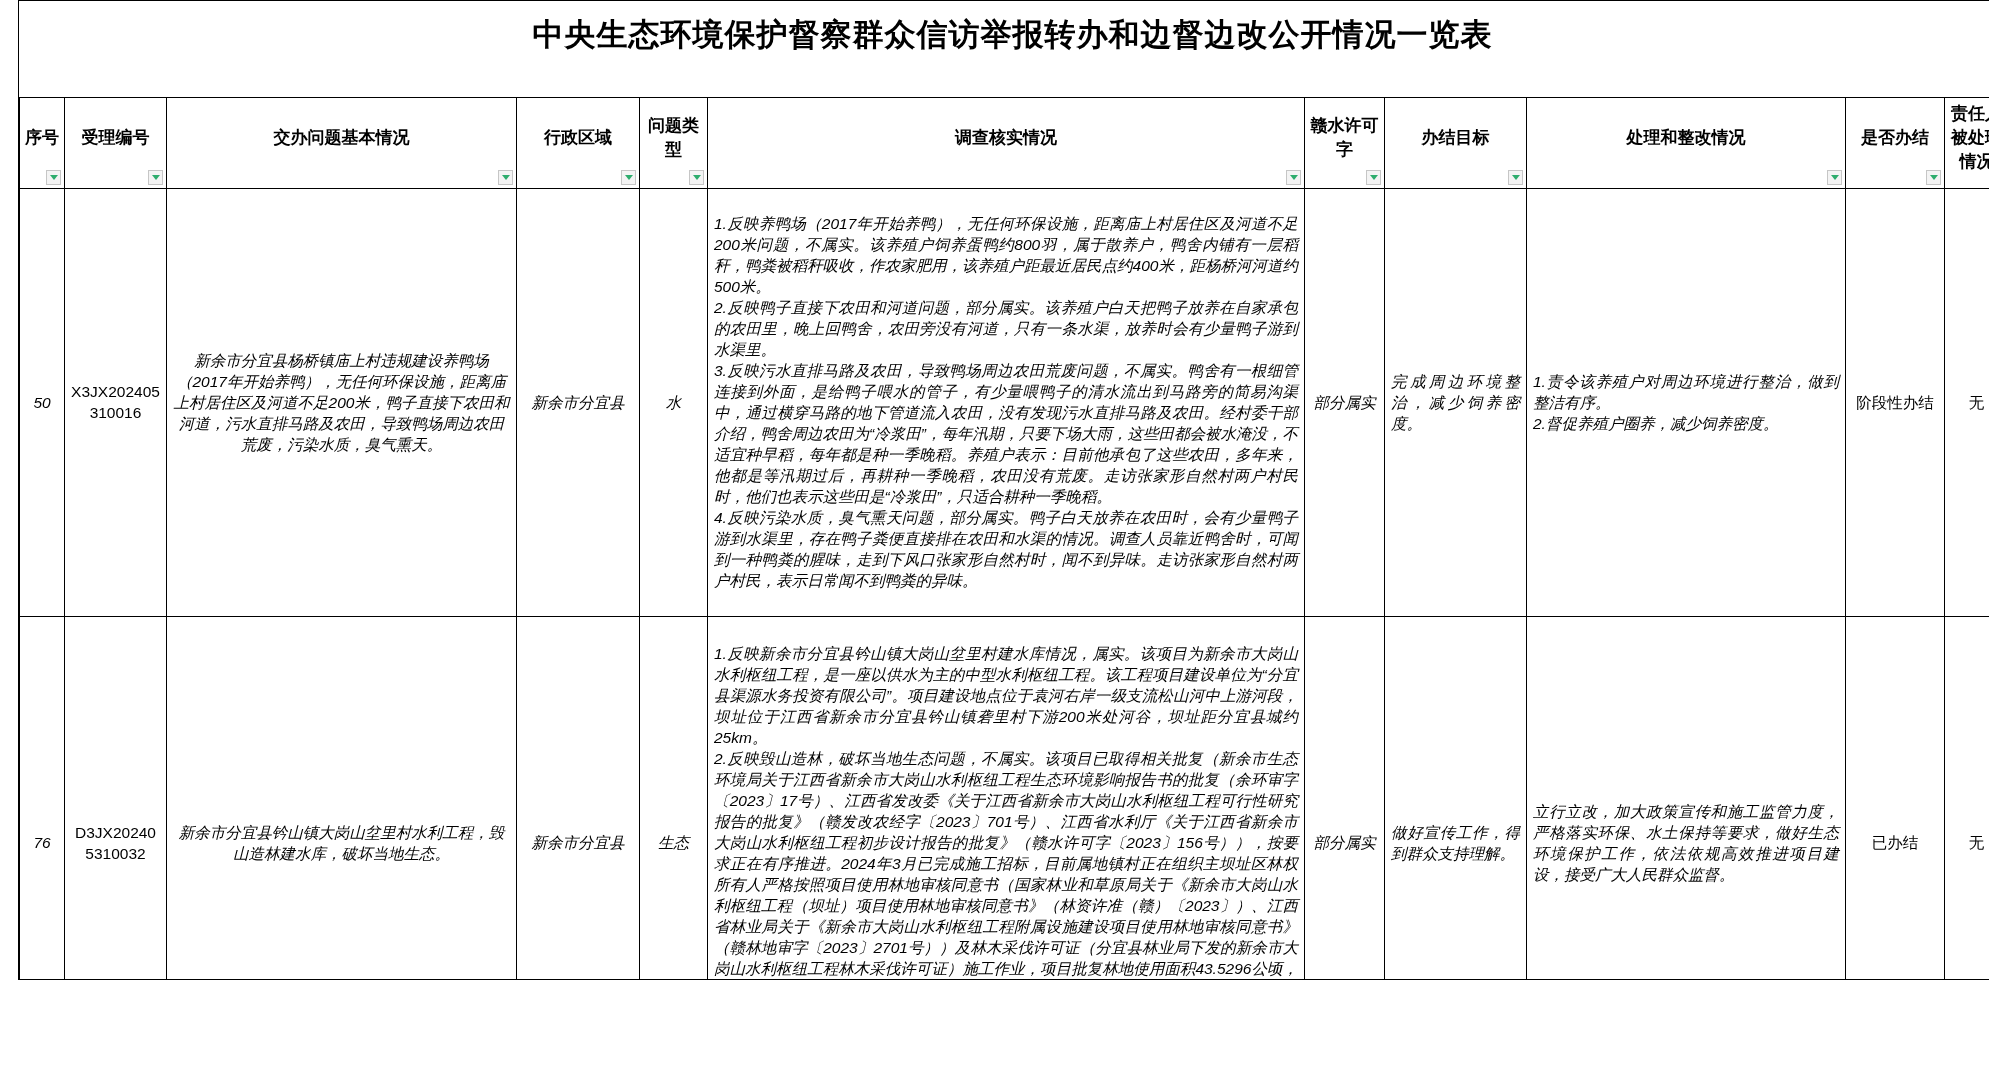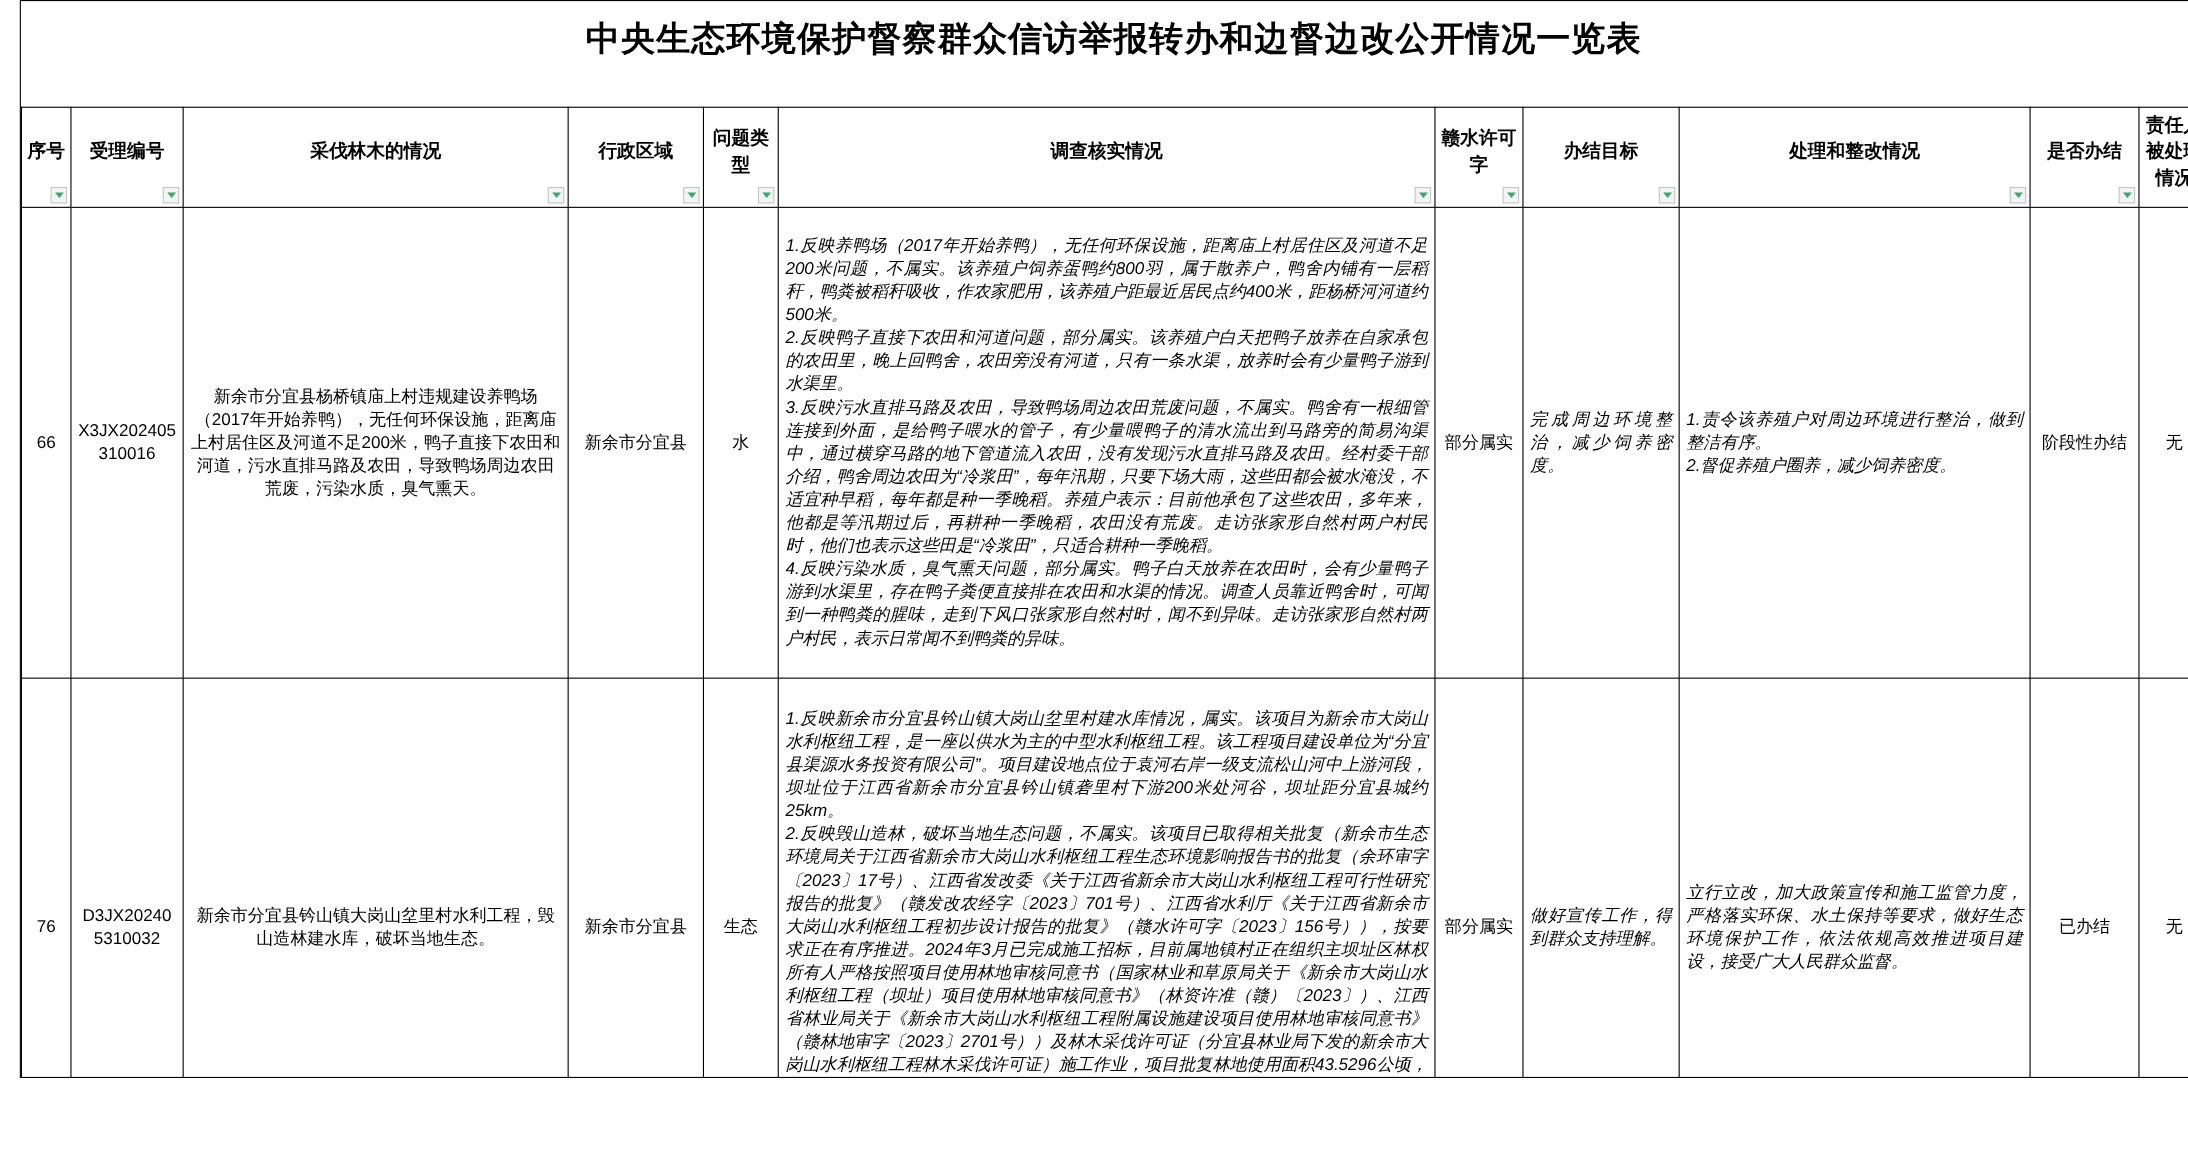--- a/index.html
+++ b/index.html
@@ -48,21 +48,21 @@
     font-weight: bold;
     text-align: center;
     padding: 4px 5px 14px 5px;
     line-height: 24px;
   }
   table.grid td {
     font-size: 15.5px;
     line-height: 21px;
     padding: 3px 6px;
   }
-  .c-center { text-align: center; }
+  .c-center { text-align: center; font-style: italic; }
   .c-left   { text-align: center; padding-left: 7px; }
   .c-long {
     text-align: justify;
     white-space: pre-wrap;
     word-break: break-word;
     padding: 2px 7px;
     font-style: italic;
   }
   .c-break { word-break: break-all; text-align: center; }
   .filter-btn {
@@ -117,21 +117,21 @@
               <span class="tri-down"></span>
             </span>
         </th>
         <th>
           <span>受理编号</span>
           <span class="filter-btn">
               <span class="tri-down"></span>
             </span>
         </th>
         <th>
-          <span>采伐林木的情况</span>
+          <span>交办问题基本情况</span>
           <span class="filter-btn">
               <span class="tri-down"></span>
             </span>
         </th>
         <th>
           <span>行政区域</span>
           <span class="filter-btn">
               <span class="tri-down"></span>
             </span>
         </th>
@@ -175,21 +175,21 @@
           <span>责任人被处理情况</span>
           <span class="filter-btn">
               <span class="tri-down"></span>
             </span>
         </th>
       </tr>
     </thead>
 
     <tbody>
       <tr style="height:428px">
-        <td class="c-center">66</td>
+        <td class="c-center">50</td>
         <td class="c-break">X3JX202405310016</td>
         <td class="c-center">新余市分宜县杨桥镇庙上村违规建设养鸭场（2017年开始养鸭），无任何环保设施，距离庙上村居住区及河道不足200米，鸭子直接下农田和河道，污水直排马路及农田，导致鸭场周边农田荒废，污染水质，臭气熏天。</td>
         <td class="c-center">新余市分宜县</td>
         <td class="c-center">水</td>
         <td class="c-long">1.反映养鸭场（2017年开始养鸭），无任何环保设施，距离庙上村居住区及河道不足200米问题，不属实。该养殖户饲养蛋鸭约800羽，属于散养户，鸭舍内铺有一层稻秆，鸭粪被稻秆吸收，作农家肥用，该养殖户距最近居民点约400米，距杨桥河河道约500米。
 2.反映鸭子直接下农田和河道问题，部分属实。该养殖户白天把鸭子放养在自家承包的农田里，晚上回鸭舍，农田旁没有河道，只有一条水渠，放养时会有少量鸭子游到水渠里。
 3.反映污水直排马路及农田，导致鸭场周边农田荒废问题，不属实。鸭舍有一根细管连接到外面，是给鸭子喂水的管子，有少量喂鸭子的清水流出到马路旁的简易沟渠中，通过横穿马路的地下管道流入农田，没有发现污水直排马路及农田。经村委干部介绍，鸭舍周边农田为“冷浆田”，每年汛期，只要下场大雨，这些田都会被水淹没，不适宜种早稻，每年都是种一季晚稻。养殖户表示：目前他承包了这些农田，多年来，他都是等汛期过后，再耕种一季晚稻，农田没有荒废。走访张家形自然村两户村民时，他们也表示这些田是“冷浆田”，只适合耕种一季晚稻。
 4.反映污染水质，臭气熏天问题，部分属实。鸭子白天放养在农田时，会有少量鸭子游到水渠里，存在鸭子粪便直接排在农田和水渠的情况。调查人员靠近鸭舍时，可闻到一种鸭粪的腥味，走到下风口张家形自然村时，闻不到异味。走访张家形自然村两户村民，表示日常闻不到鸭粪的异味。</td>
         <td class="c-center">部分属实</td>
         <td class="c-long">完成周边环境整治，减少饲养密度。</td>

